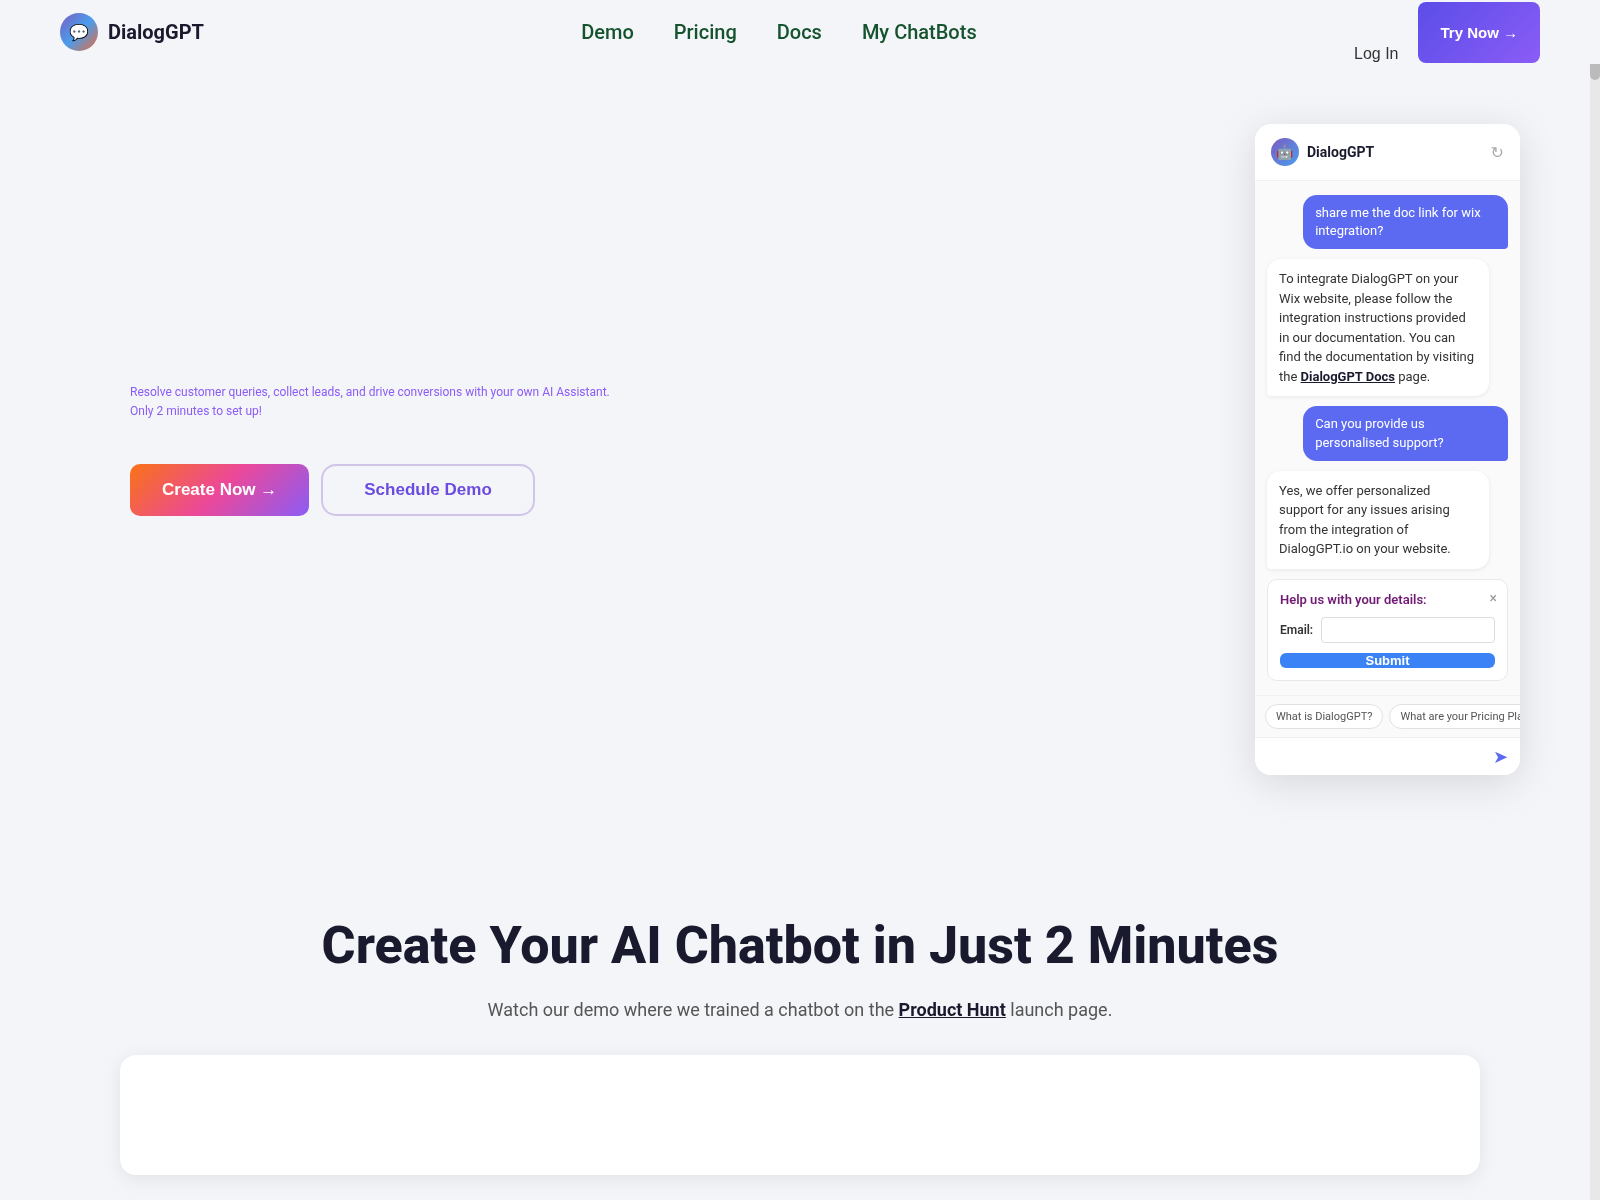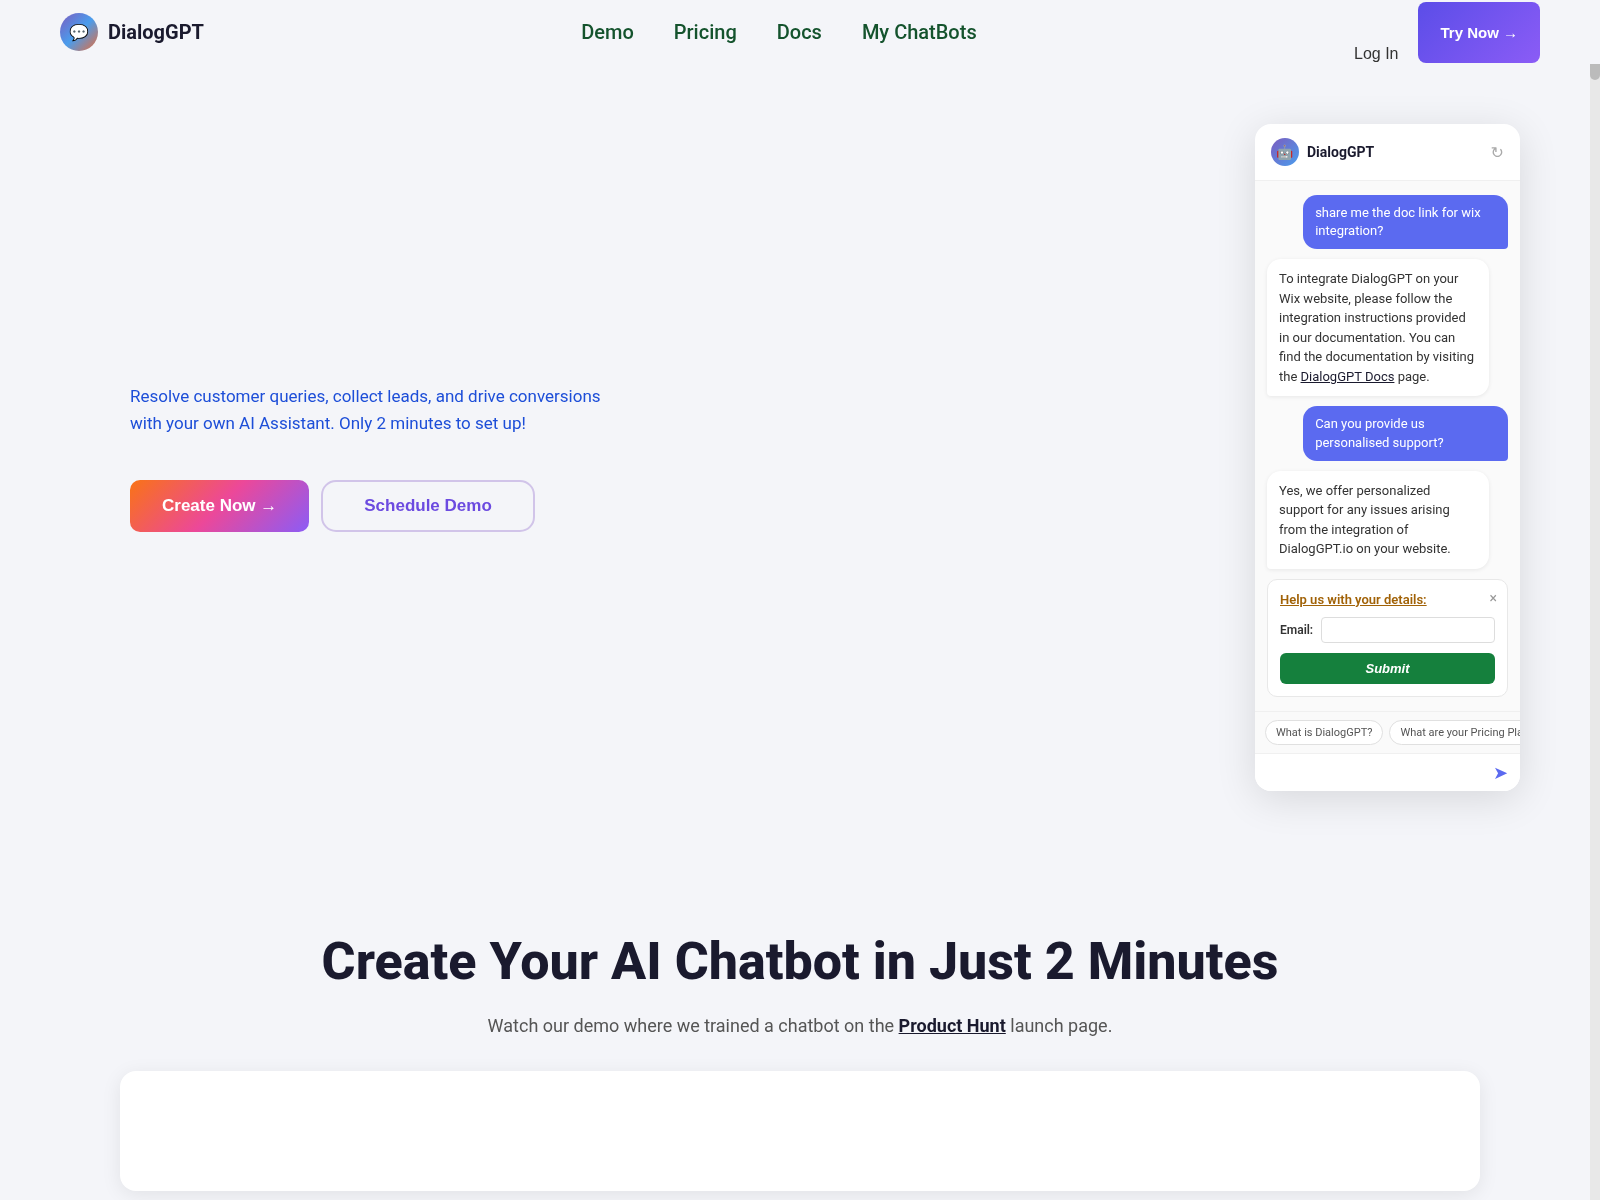--- a/index.html
+++ b/index.html
@@ -101,22 +101,22 @@
     .hero-title .gradient-text {
       background: linear-gradient(90deg, #7c5cbf, #9b59b6, #e8734a);
       -webkit-background-clip: text;
       -webkit-text-fill-color: transparent;
       background-clip: text;
     }
     .hero-title .dark-text {
       color: #1a1a2e;
     }
     .hero-subtitle {
-      font-size: 17px;
-      color: #1d4ed8;
+      font-size: 12px;
+      color: #8b5cf6;
       line-height: 1.6;
       margin-bottom: 42px;
       max-width: 480px;
     }
     .hero-buttons {
       display: flex;
       gap: 12px;
       align-items: center;
     }
     .btn-create {
@@ -212,36 +212,35 @@
       background: white;
       color: #333;
       padding: 10px 12px;
       border-radius: 14px 14px 14px 4px;
       max-width: 92%;
       line-height: 1.5;
       box-shadow: 0 1px 4px rgba(0,0,0,0.08);
     }
     .msg-bot a {
       color: #1a1a2e;
-      font-weight: 400;
+      font-weight: 700;
       text-decoration: underline;
     }
     .lead-form {
       background: white;
       border: 1px solid #e8e8e8;
       border-radius: 10px;
       padding: 12px;
       position: relative;
     }
     .lead-form-title {
       font-size: 13px;
       font-weight: 600;
-      color: #a16207;
+      color: #701a75;
       margin-bottom: 10px;
-      text-decoration: underline;
     }
     .lead-form-close {
       position: absolute;
       top: 10px;
       right: 10px;
       color: #999;
       font-size: 14px;
       cursor: pointer;
     }
     .lead-form-row {
@@ -260,29 +259,27 @@
     .lead-form-row input {
       flex: 1;
       border: 1px solid #ddd;
       border-radius: 4px;
       padding: 5px 8px;
       font-size: 12px;
     }
     .lead-form-submit {
       display: block;
       width: 100%;
-      background: #15803d;
+      background: #3b82f6;
       color: white;
       border: none;
-      padding: 8px;
       border-radius: 6px;
       font-size: 13px;
       font-weight: 600;
       cursor: pointer;
-      font-style: italic;
     }
     .chat-suggestions {
       display: flex;
       gap: 6px;
       padding: 8px 10px;
       background: #fafafa;
       overflow: hidden;
       border-top: 1px solid #f0f0f0;
     }
     .suggestion-chip {

